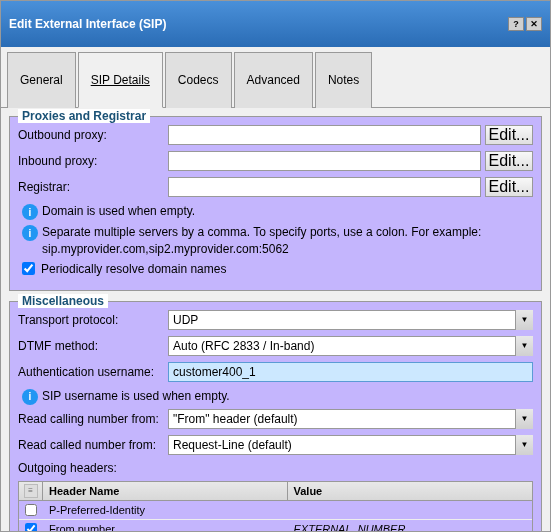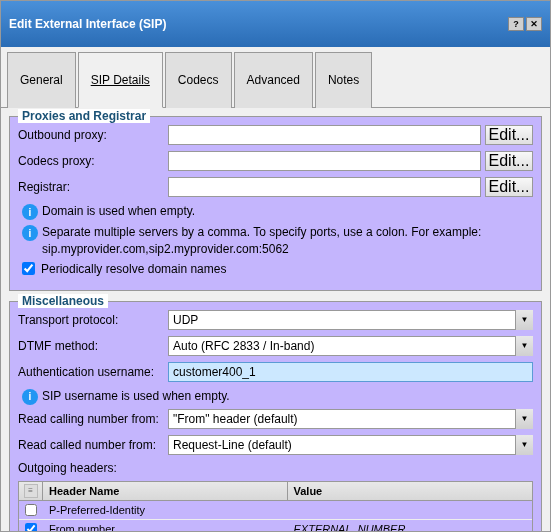--- a/index.html
+++ b/index.html
@@ -305,21 +305,21 @@
     <div class="group-box">
       <span class="group-box-title">Proxies and Registrar</span>
 
       <div class="form-row">
         <span class="form-label">Outbound proxy:</span>
         <input class="form-input" type="text" value="" style="">
         <button class="edit-btn">Edit...</button>
       </div>
 
       <div class="form-row">
-        <span class="form-label">Codecs proxy:</span>
+        <span class="form-label">Inbound proxy:</span>
         <input class="form-input" type="text" value="" style="">
         <button class="edit-btn">Edit...</button>
       </div>
 
       <div class="form-row">
         <span class="form-label">Registrar:</span>
         <input class="form-input" type="text" value="" style="">
         <button class="edit-btn">Edit...</button>
       </div>
 

